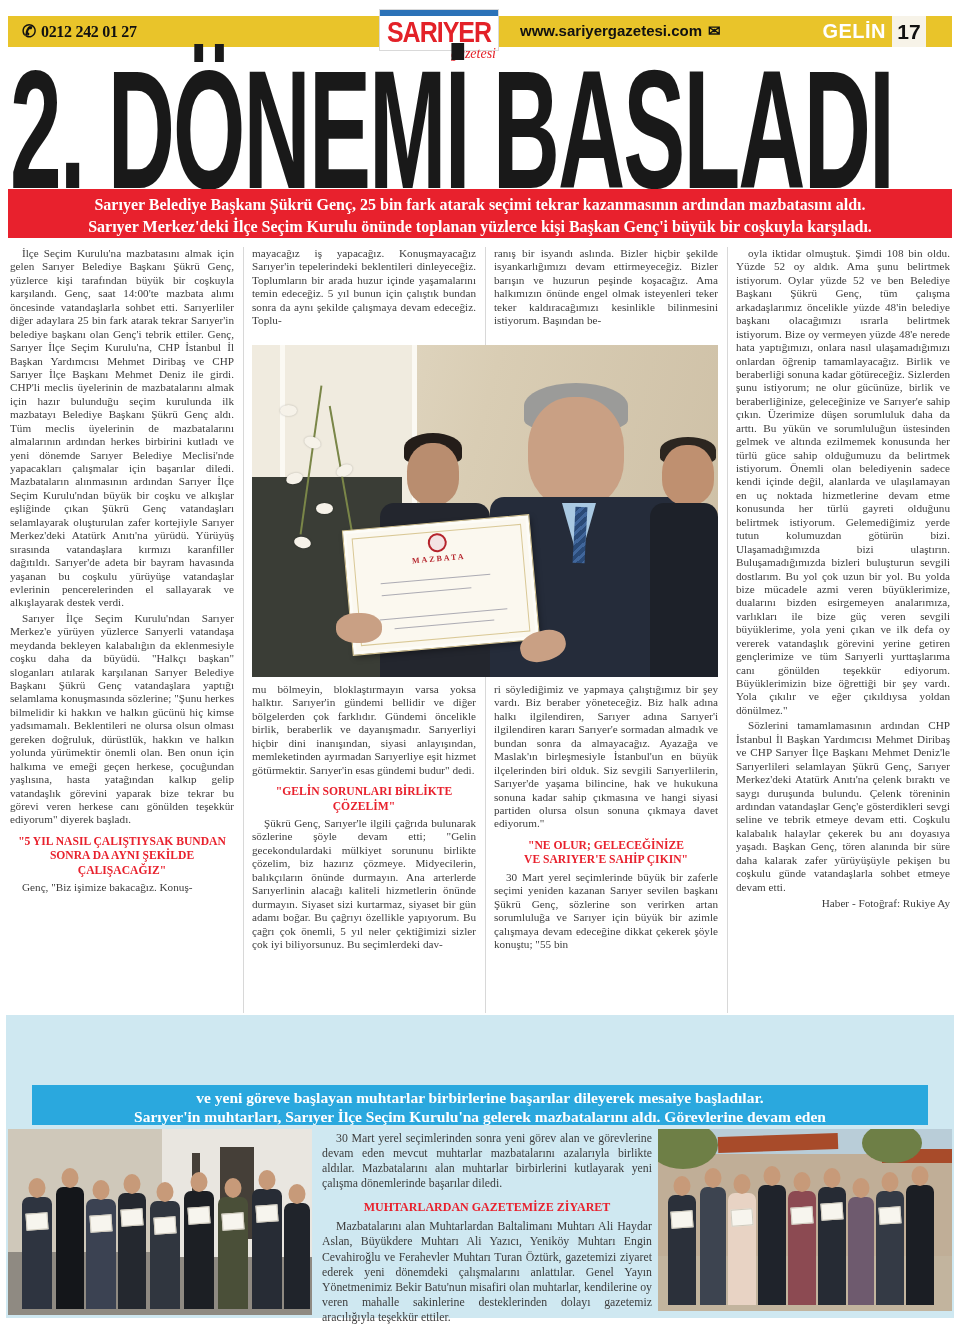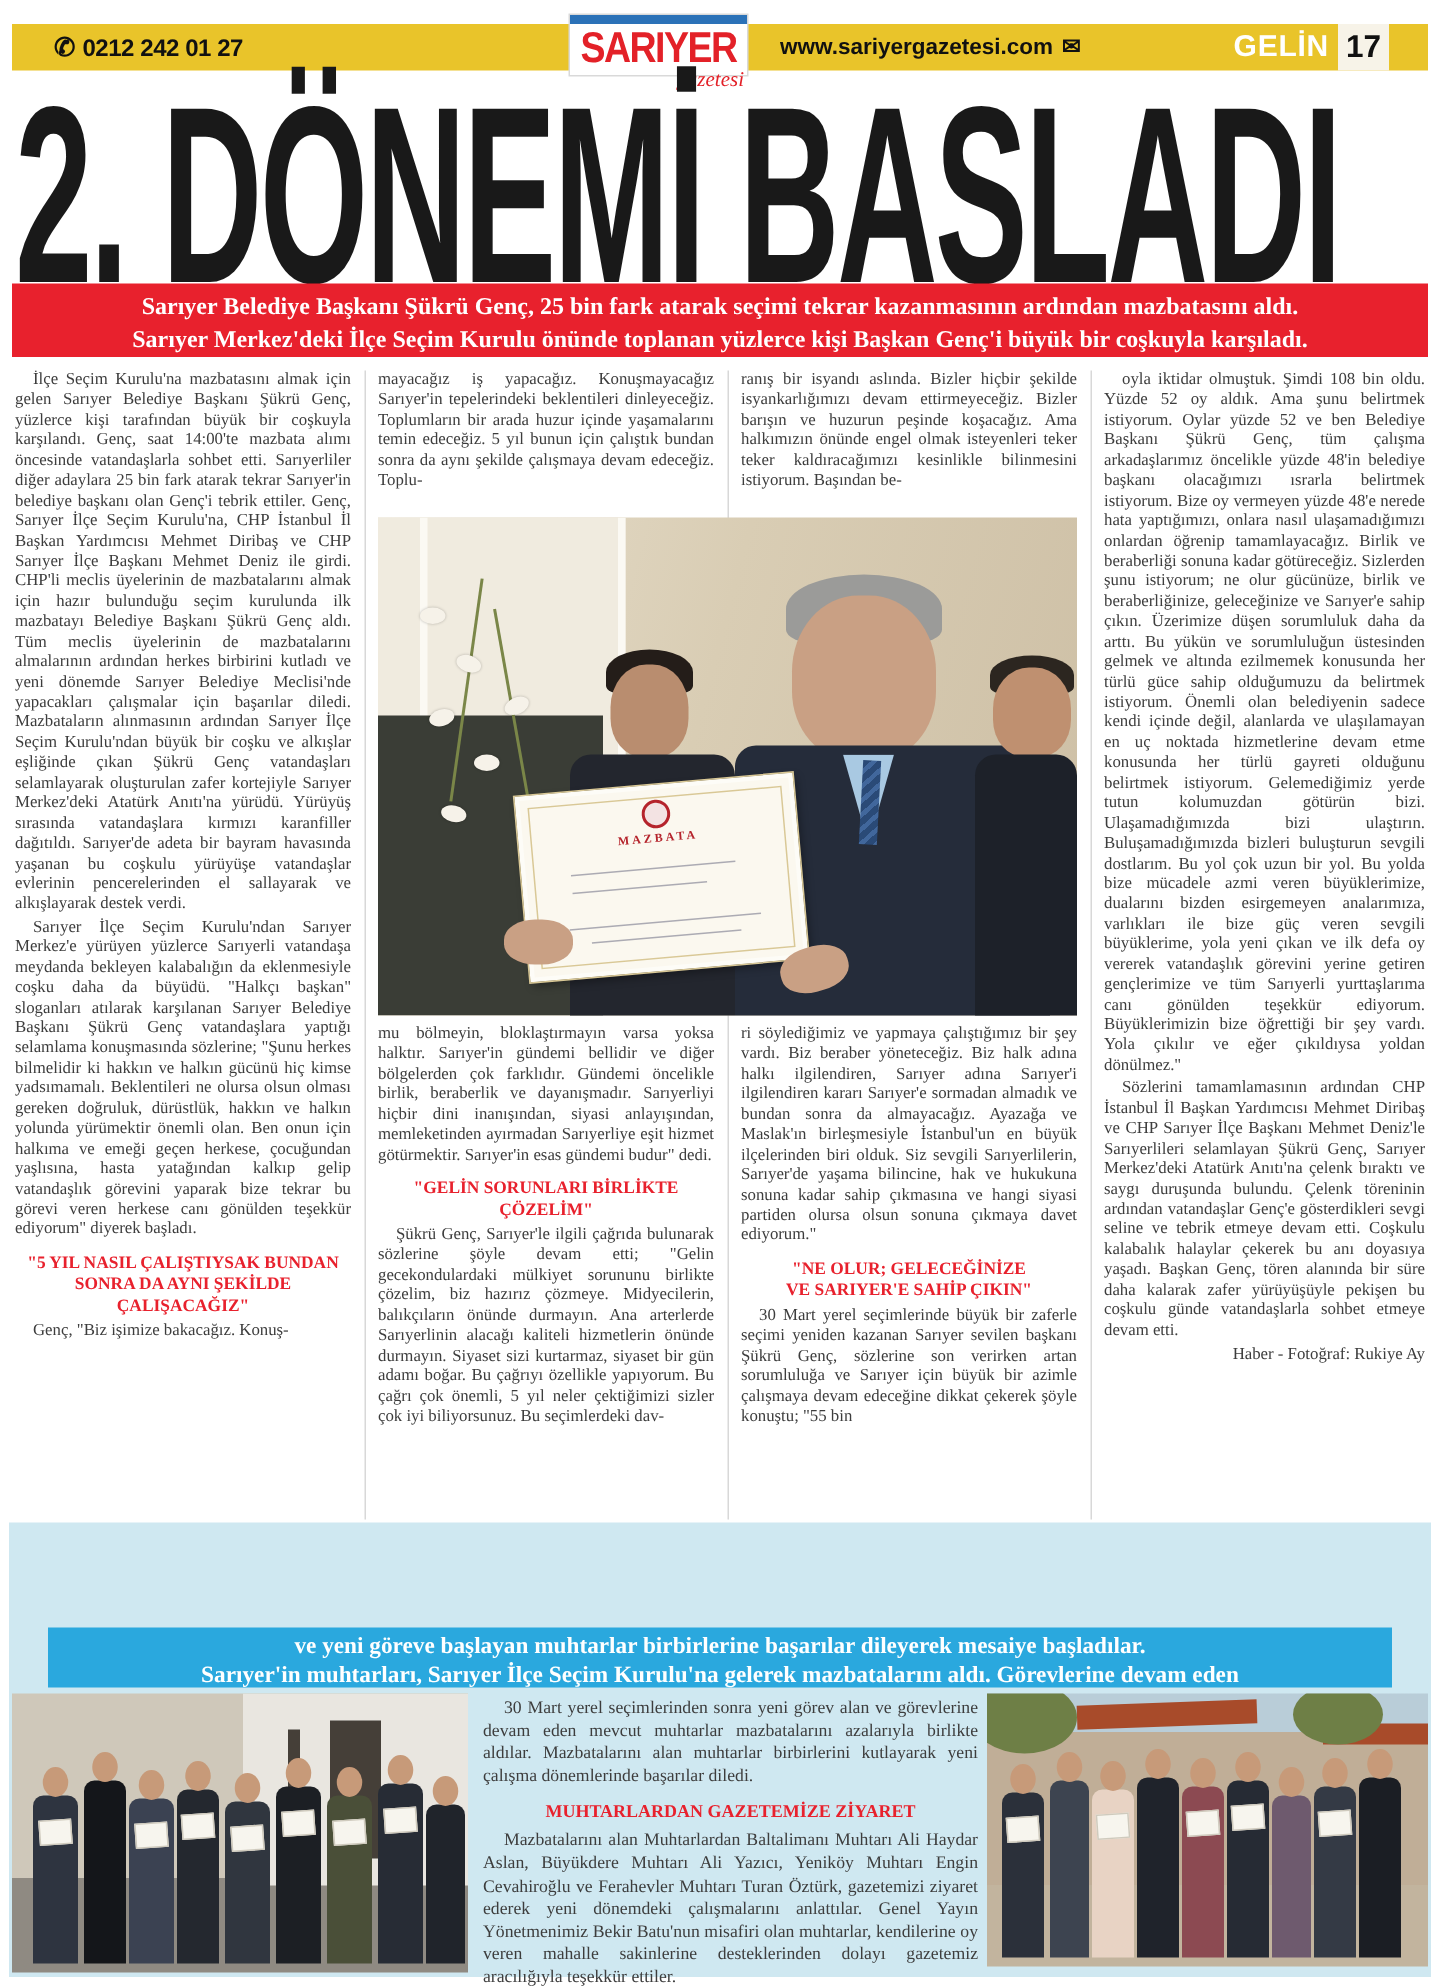--- a/index.html
+++ b/index.html
@@ -1,21 +1,21 @@
 <!DOCTYPE html>
 <html lang="tr"><head>
 <meta charset="utf-8">
 <style>
   html,body{margin:0;padding:0;}
   body{width:960px;height:1325px;background:#fff;position:relative;overflow:hidden;
        font-family:"Liberation Serif",serif;color:#3d3d3d;}
 
   
   .topbar{position:absolute;top:16px;left:8px;width:944px;height:31px;background:#e9c42a;}
-  .phone{position:absolute;left:28px;top:5px;font-family:Liberation Sans, sans-serif;
+  .phone{position:absolute;left:14px;top:5px;font-family:Liberation Serif, serif;
          font-weight:bold;font-size:16px;color:#111;letter-spacing:-0.3px;}
   .phone .ic{font-size:17px;margin-right:5px;}
   .logo-box{position:absolute;left:calc(50% - 100px);top:-6px;width:118px;height:40px;background:#fff;
             box-shadow:0 0 0 1px #d9d9d9;}
   .logo-blue{height:6px;background:#2b72b8;}
   .logo-title{font-family:"Liberation Sans",sans-serif;font-weight:bold;font-size:25px;color:#e32128;
               text-align:center;letter-spacing:-1px;transform:scaleY(1.15);transform-origin:top;}
   .logo-sub{position:absolute;right:2px;bottom:-12px;font-style:italic;font-size:14px;color:#e32128;}
   .site{position:absolute;left:calc(50% + 40px);top:6px;font-family:"Liberation Sans",sans-serif;
         font-weight:bold;font-size:15px;color:#111;}

